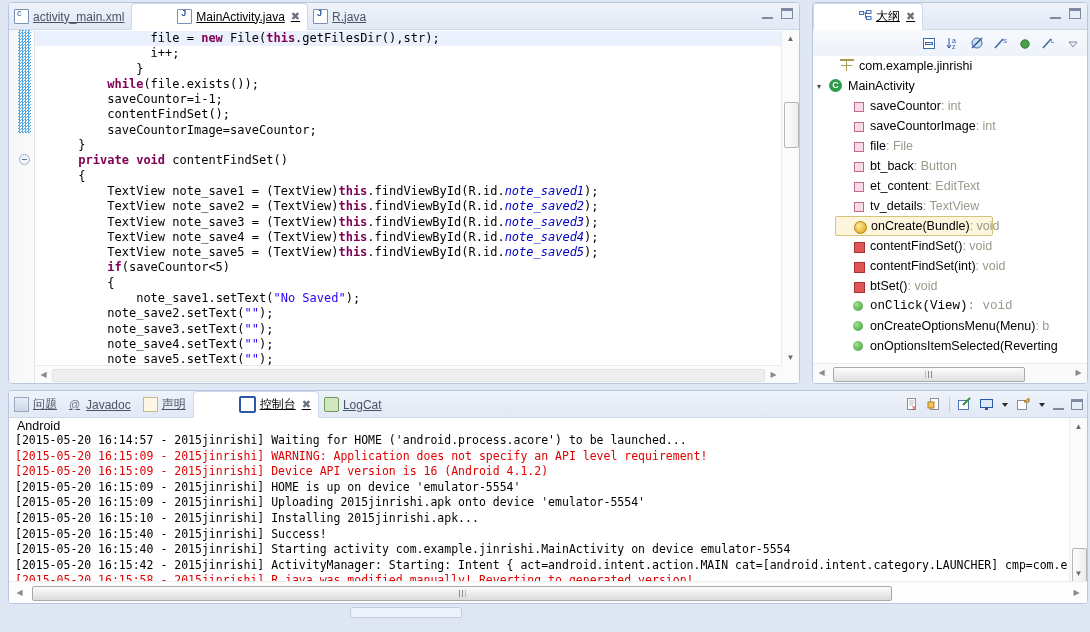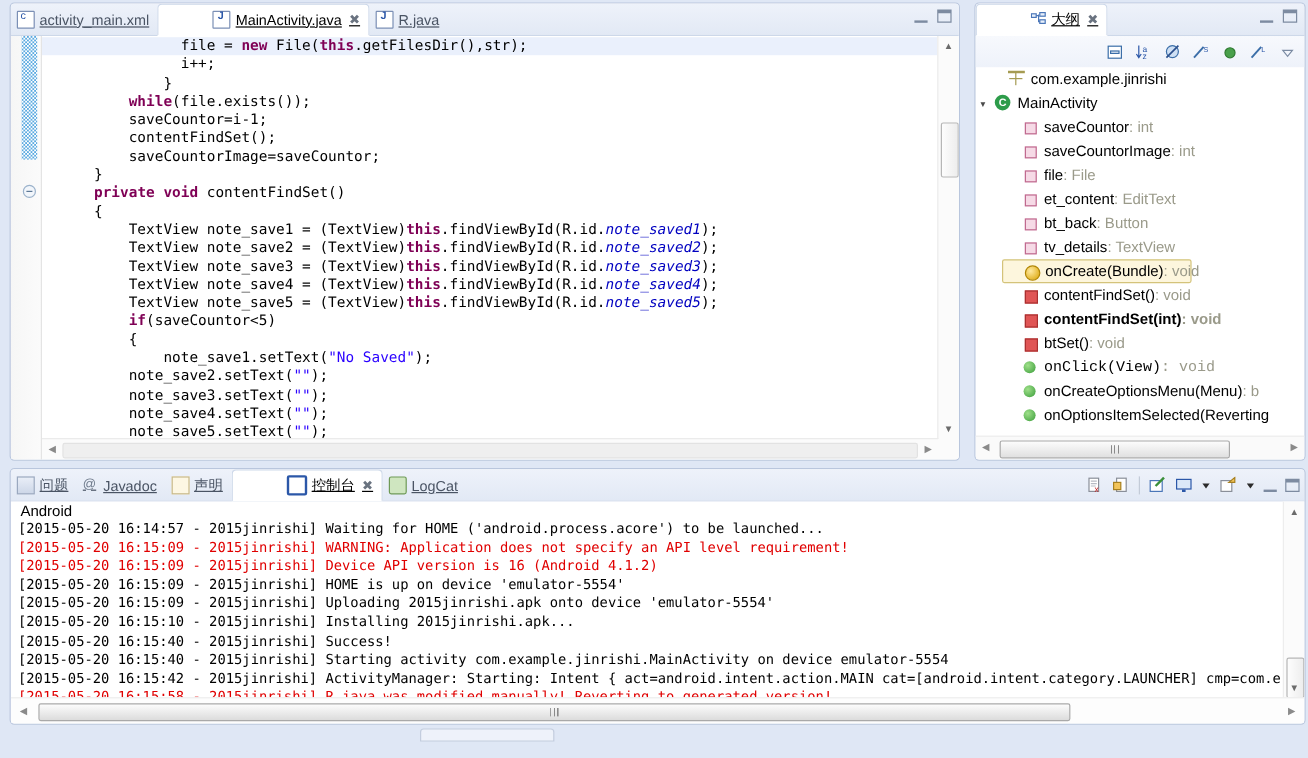--- a/index.html
+++ b/index.html
@@ -323,56 +323,56 @@
               <span class="oic-field" style="display: block;"></span>
             </span>
             <span class="otext">file</span>
             <span class="otype"> : File</span>
           </div>
           <div class="orow" style="margin-left: 22px;">
             <span class="arrow"></span>
             <span class="oic">
               <span class="oic-field" style="display: block;"></span>
             </span>
+            <span class="otext">bt_back</span>
+            <span class="otype"> : Button</span>
+          </div>
+          <div class="orow" style="margin-left: 22px;">
+            <span class="arrow"></span>
+            <span class="oic">
+              <span class="oic-field" style="display: block;"></span>
+            </span>
             <span class="otext">et_content</span>
             <span class="otype"> : EditText</span>
           </div>
           <div class="orow" style="margin-left: 22px;">
             <span class="arrow"></span>
             <span class="oic">
               <span class="oic-field" style="display: block;"></span>
             </span>
-            <span class="otext">bt_back</span>
-            <span class="otype"> : Button</span>
-          </div>
-          <div class="orow" style="margin-left: 22px;">
-            <span class="arrow"></span>
-            <span class="oic">
-              <span class="oic-field" style="display: block;"></span>
-            </span>
             <span class="otext">tv_details</span>
             <span class="otype"> : TextView</span>
           </div>
           <div class="orow sel" style="margin-left: 22px; margin-right: 94px; text-align: right;">
             <span class="arrow"></span>
             <span class="oic">
               <span class="oic-myellow" style="display: block;"></span>
             </span>
             <span class="otext">onCreate(Bundle)</span>
             <span class="otype"> : void</span>
           </div>
           <div class="orow" style="margin-left: 22px;">
             <span class="arrow"></span>
             <span class="oic">
               <span class="oic-mred" style="display: block;"></span>
             </span>
             <span class="otext">contentFindSet()</span>
             <span class="otype"> : void</span>
           </div>
-          <div class="orow" style="margin-left: 22px; font-weight: bold;">
+          <div class="orow" style="margin-left: 22px;">
             <span class="arrow"></span>
             <span class="oic">
               <span class="oic-mred" style="display: block;"></span>
             </span>
             <span class="otext">contentFindSet(int)</span>
             <span class="otype"> : void</span>
           </div>
           <div class="orow" style="margin-left: 22px;">
             <span class="arrow"></span>
             <span class="oic">

